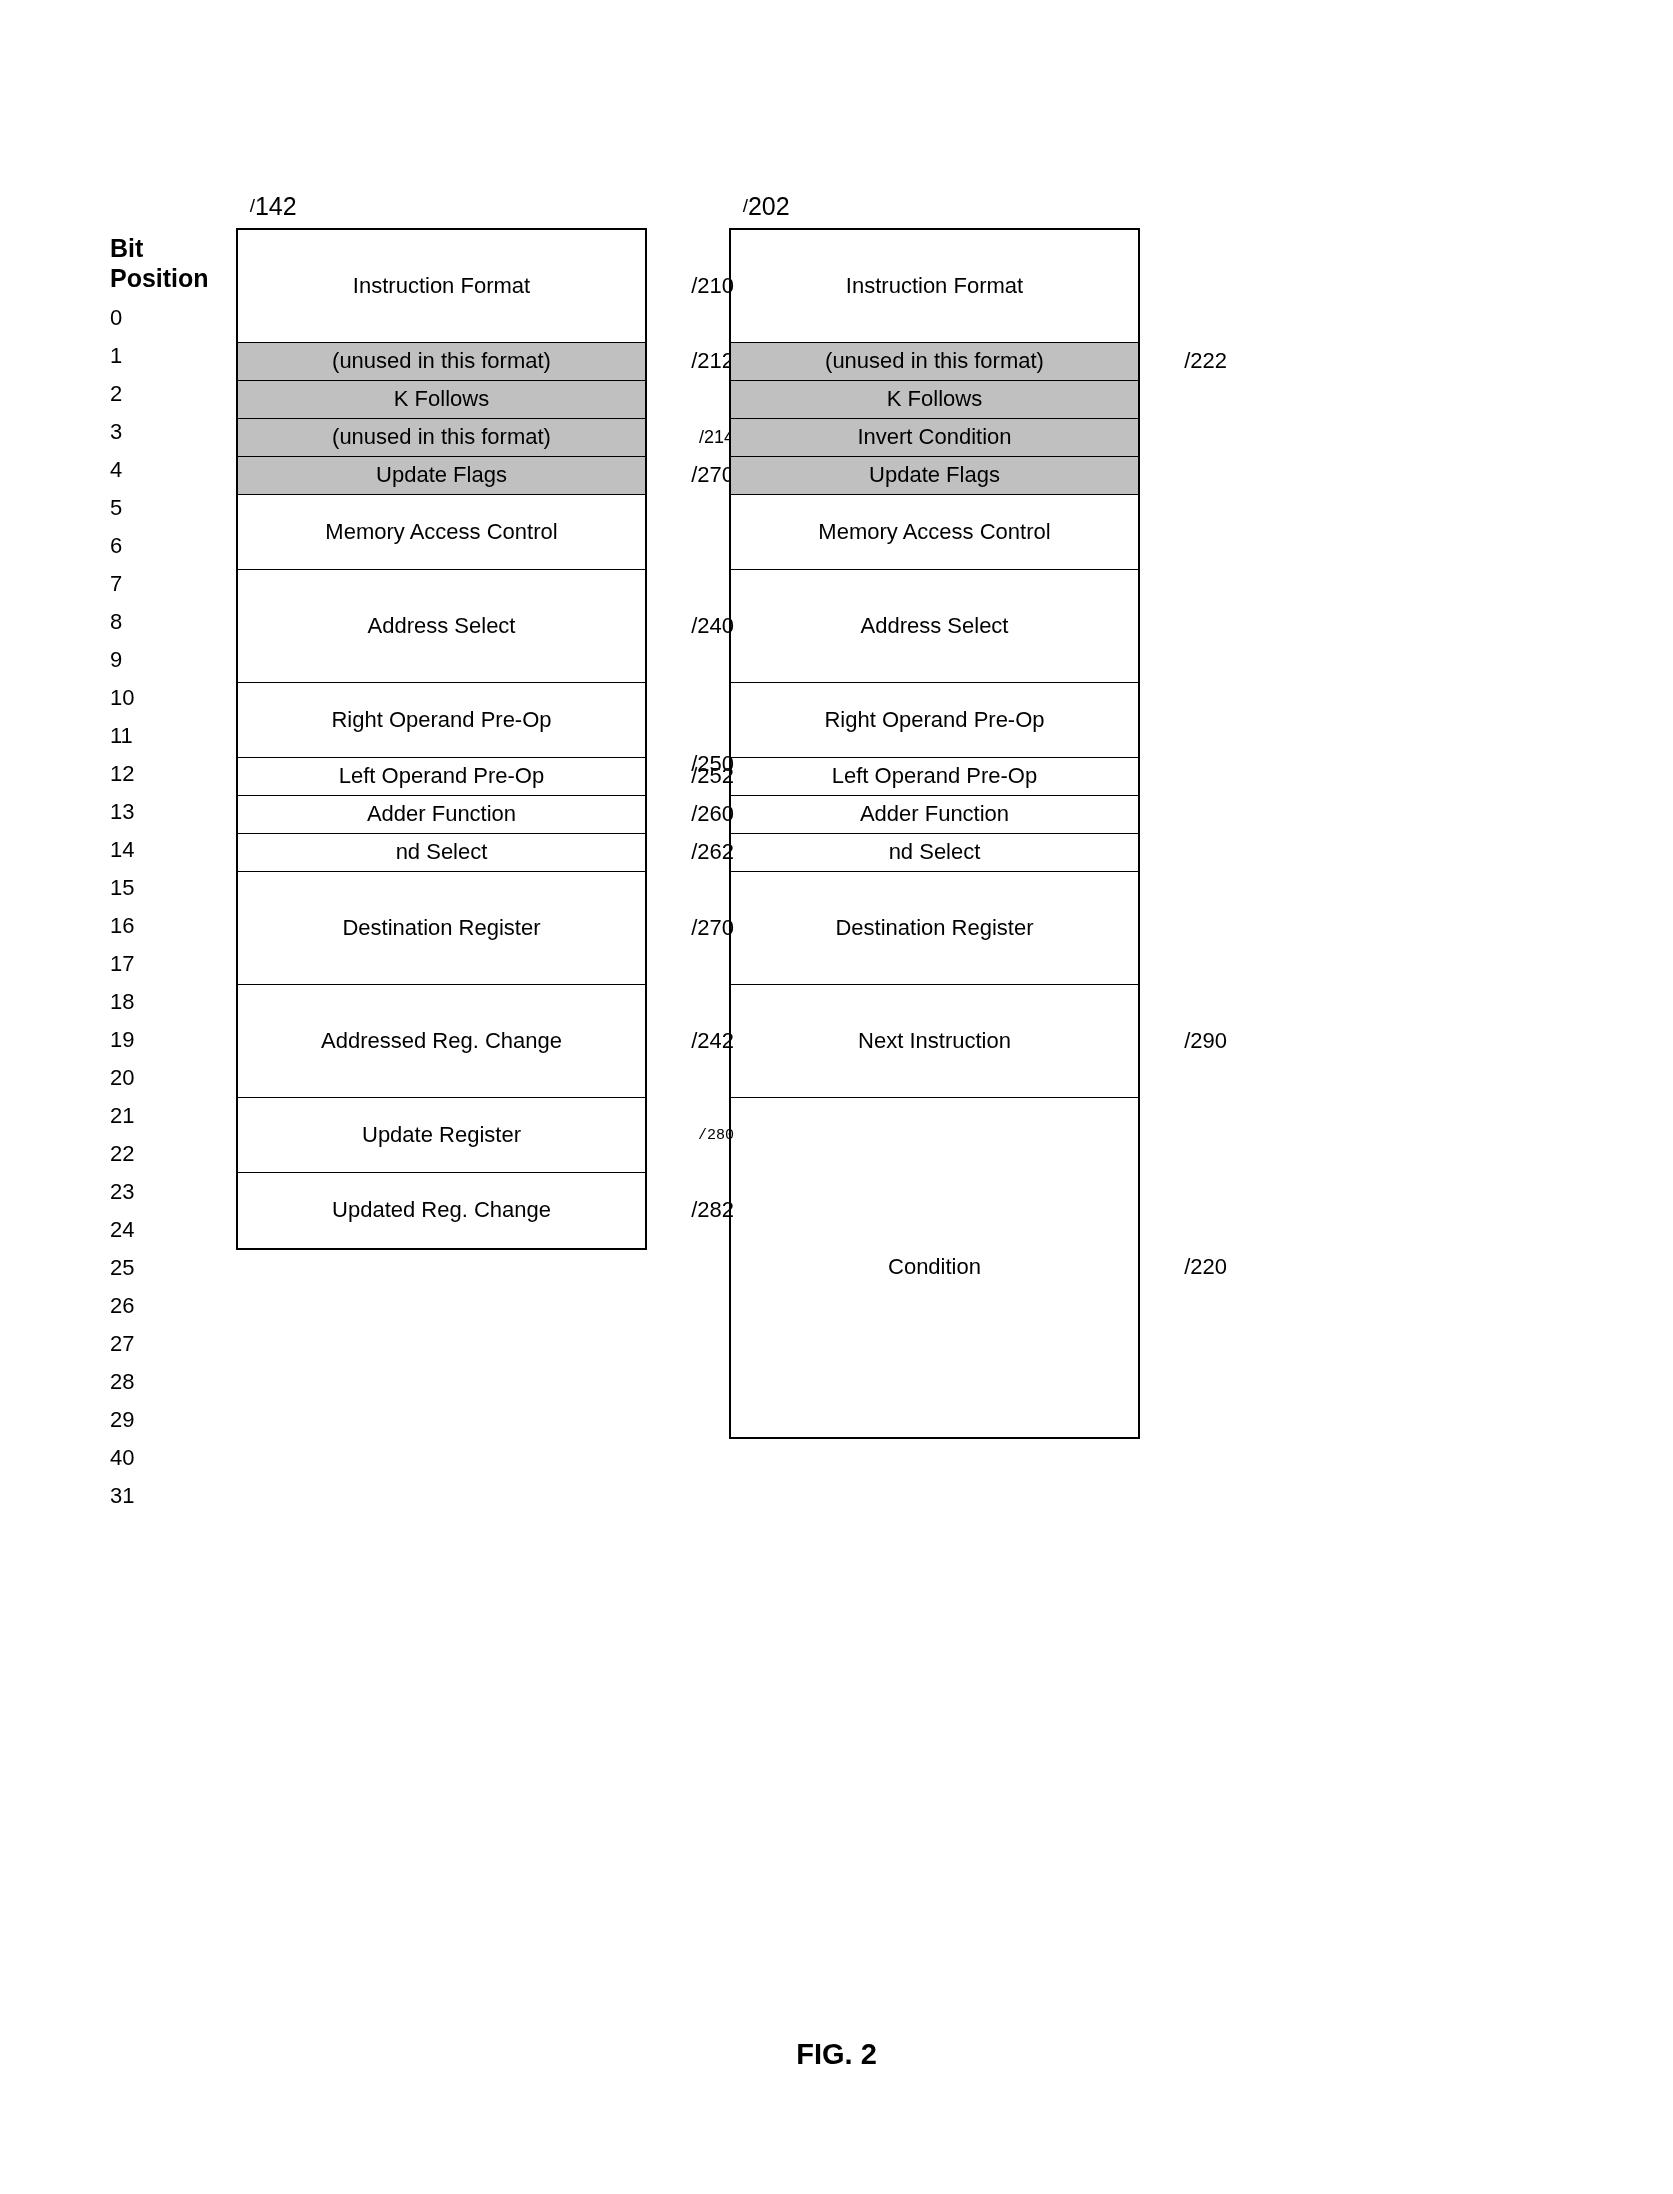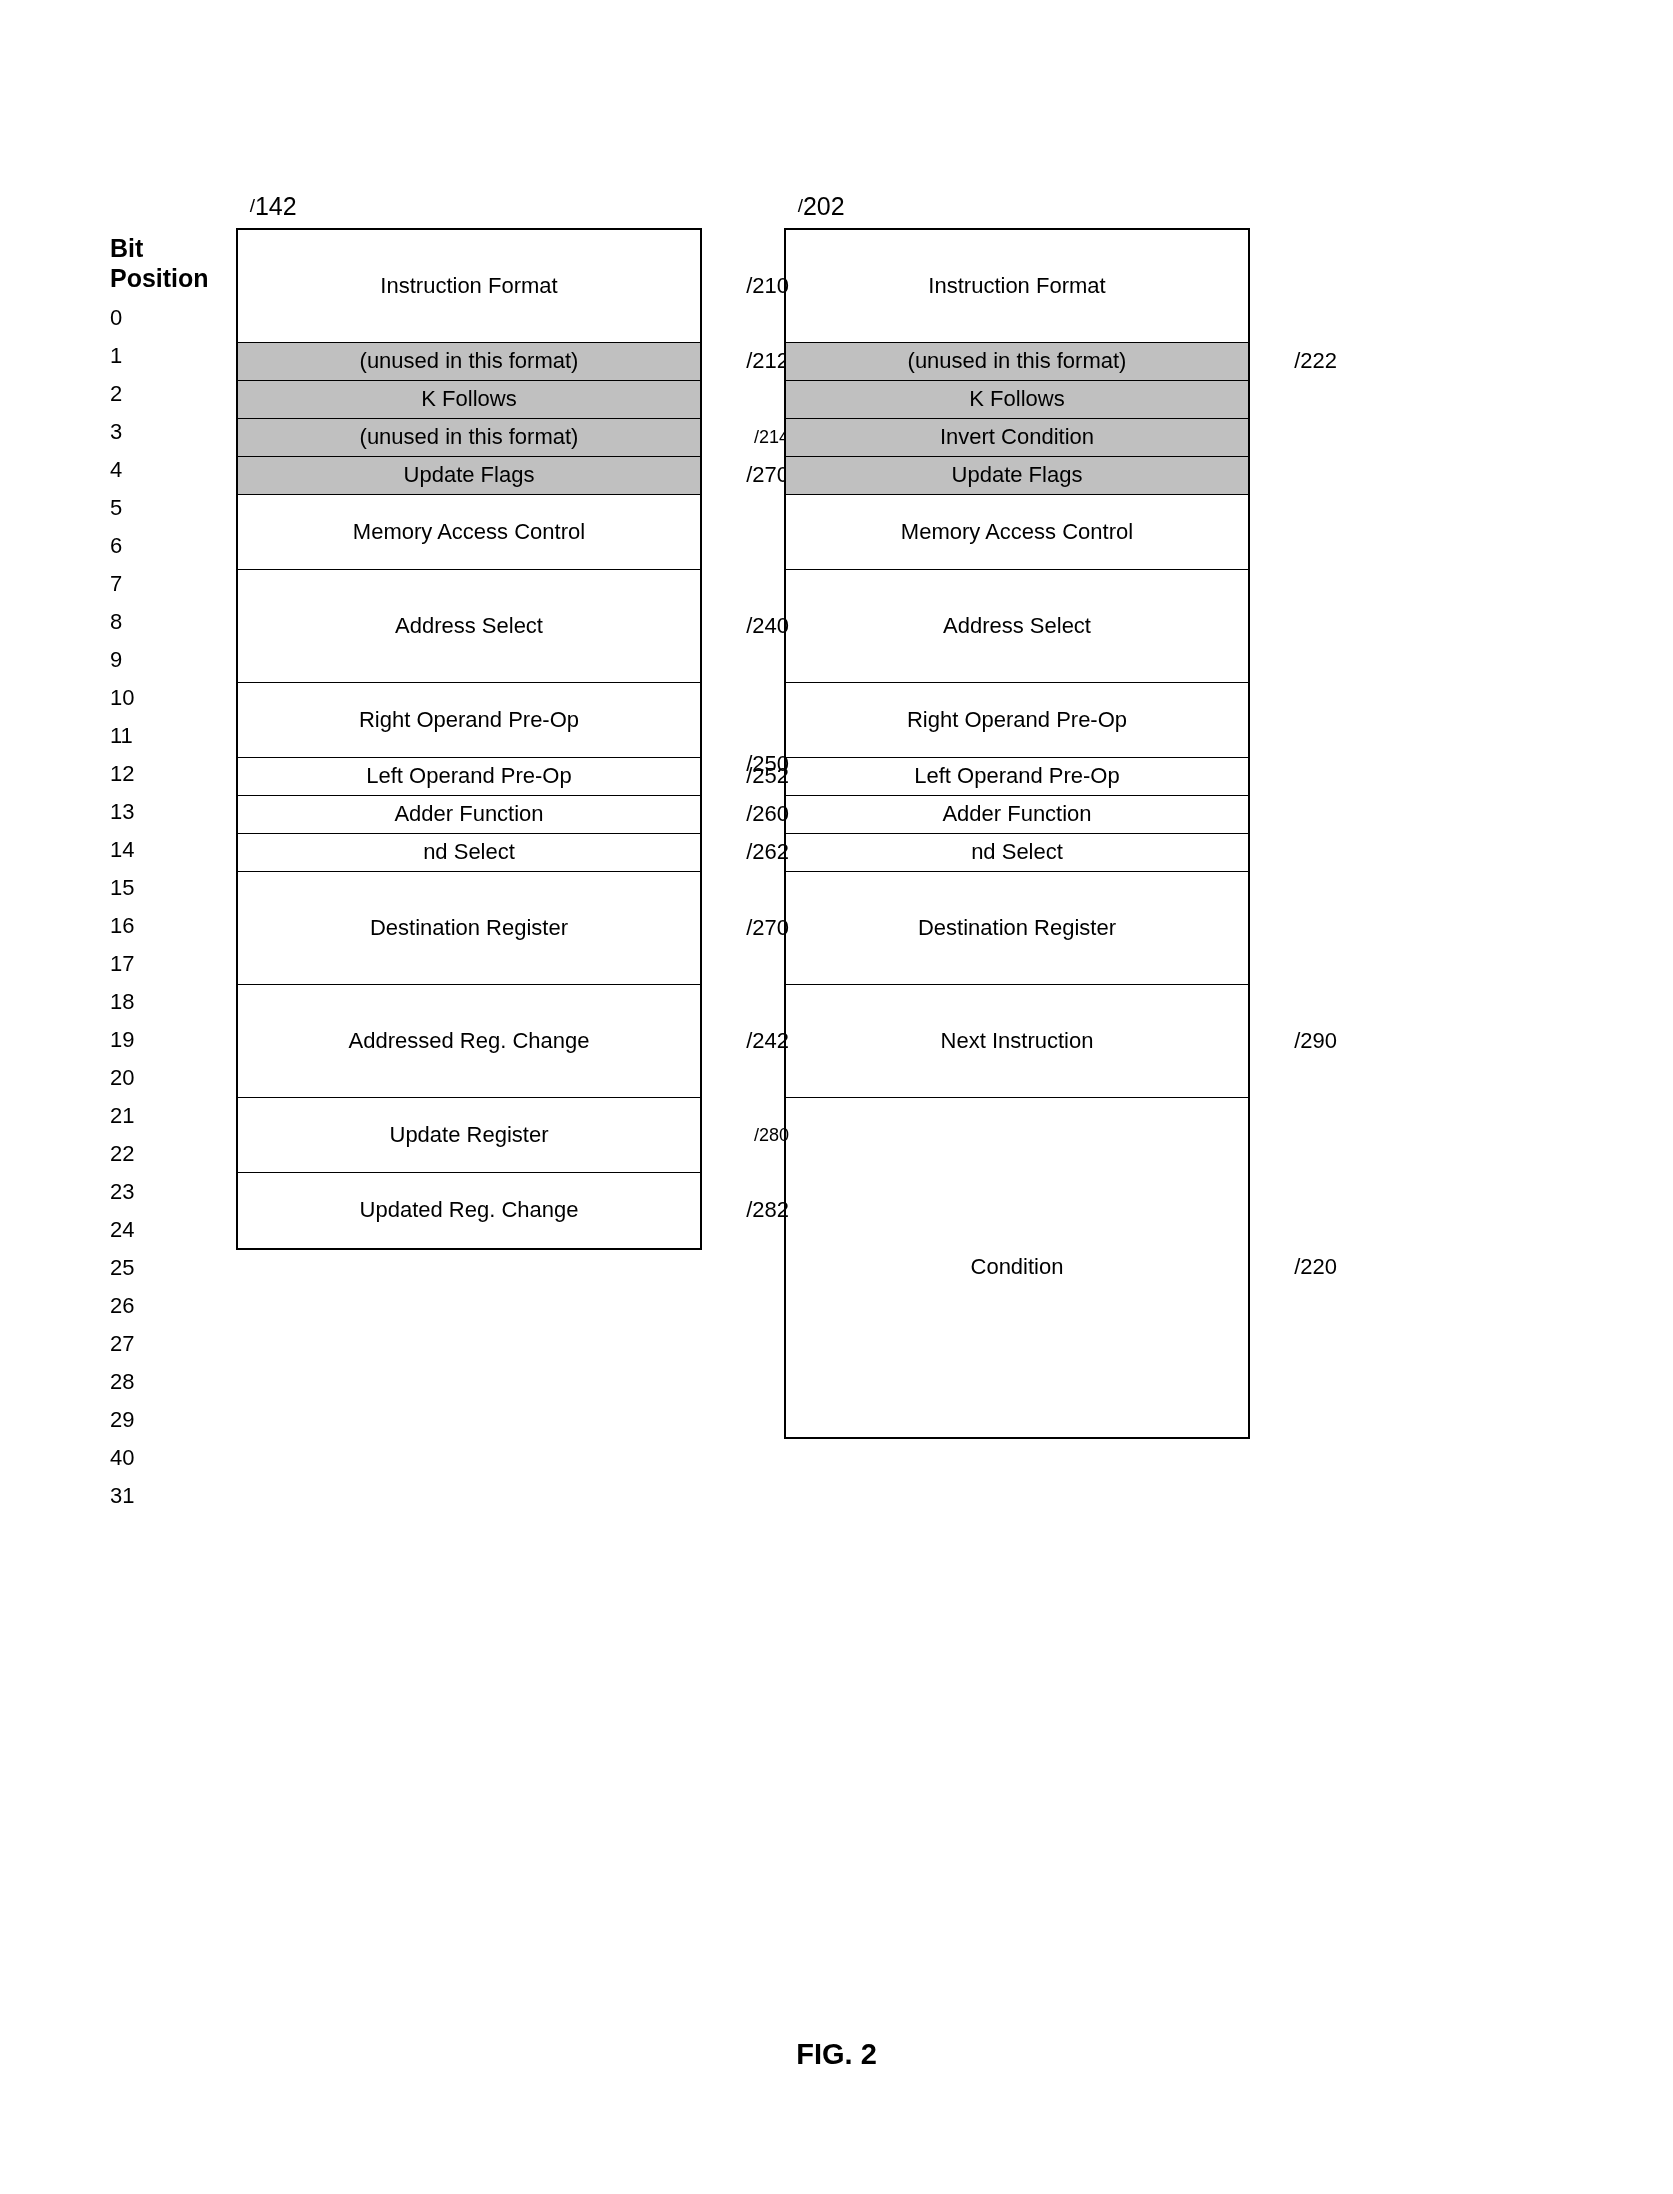--- a/index.html
+++ b/index.html
@@ -59,21 +59,21 @@
     }
 
     .col-header-label {
       font-size: 25px;
       font-weight: normal;
       margin-bottom: 6.9px;
       padding-left: 13.7px;
     }
 
     .col-box {
-      width: 466px;
+      width: 411px;
       border: 2.1px solid #000;
       position: relative;
     }
 
     .field-row {
       border-bottom: 1.4px solid #000;
       display: flex;
       align-items: center;
       justify-content: center;
       font-size: 22px;
@@ -161,21 +161,21 @@
           <div class="field-row filled" style="height: 38px; position: relative;">(unused in this format)<div class="" style="position: absolute; right: -89px; top: 50%; transform: translateY(-50%); font-size: 18px; white-space: nowrap;">/214</div></div>
           <div class="field-row filled" style="height: 38px; position: relative;">Update Flags<div class="" style="position: absolute; right: -89px; top: 50%; transform: translateY(-50%); font-size: 22px; white-space: nowrap;">/270</div></div>
           <div class="field-row" style="height: 75px;">Memory Access Control</div>
           <div class="field-row" style="height: 113px; position: relative;">Address Select<div class="" style="position: absolute; right: -89px; top: 50%; transform: translateY(-50%); font-size: 22px; white-space: nowrap;">/240</div></div>
           <div class="field-row" style="height: 75px; position: relative;">Right Operand Pre-Op<div class="" style="position: absolute; right: -89px; top: 50%; transform: translateY(-50%); font-size: 22px; white-space: nowrap; margin-top: 44px;">/250</div></div>
           <div class="field-row" style="height: 38px; position: relative;">Left Operand Pre-Op<div class="" style="position: absolute; right: -89px; top: 50%; transform: translateY(-50%); font-size: 22px; white-space: nowrap;">/252</div></div>
           <div class="field-row" style="height: 38px; position: relative;">Adder Function<div class="" style="position: absolute; right: -89px; top: 50%; transform: translateY(-50%); font-size: 22px; white-space: nowrap;">/260</div></div>
           <div class="field-row" style="height: 38px; position: relative;">nd Select<div class="" style="position: absolute; right: -89px; top: 50%; transform: translateY(-50%); font-size: 22px; white-space: nowrap;">/262</div></div>
           <div class="field-row" style="height: 113px; position: relative;">Destination Register<div class="" style="position: absolute; right: -89px; top: 50%; transform: translateY(-50%); font-size: 22px; white-space: nowrap;">/270</div></div>
           <div class="field-row" style="height: 113px; position: relative;">Addressed Reg. Change<div class="" style="position: absolute; right: -89px; top: 50%; transform: translateY(-50%); font-size: 22px; white-space: nowrap;">/242</div></div>
-          <div class="field-row" style="height: 75px; position: relative;">Update Register<div class="" style="position: absolute; right: -89px; top: 50%; transform: translateY(-50%); font-size: 18px; white-space: nowrap;">/280</div></div>
+          <div class="field-row" style="height: 75px; position: relative;">Update Register<div class="" style="position: absolute; right: -89px; top: 50%; transform: translateY(-50%); font-size: 15px; white-space: nowrap; font-family: Liberation Mono, monospace;">/280</div></div>
           <div class="field-row" style="height: 75px; position: relative;">Updated Reg. Change<div class="" style="position: absolute; right: -89px; top: 50%; transform: translateY(-50%); font-size: 22px; white-space: nowrap;">/282</div></div>
         </div>
     </div>
 
     <div class="col-wrapper">
       <div class="col-header-label">
         <span style="font-size:19px; position:relative; top:-2.7px;">/</span><span>202</span>
       </div>
       <div class="col-box" id="col2-box">
           <div class="field-row" style="height: 113px;">Instruction Format</div>

